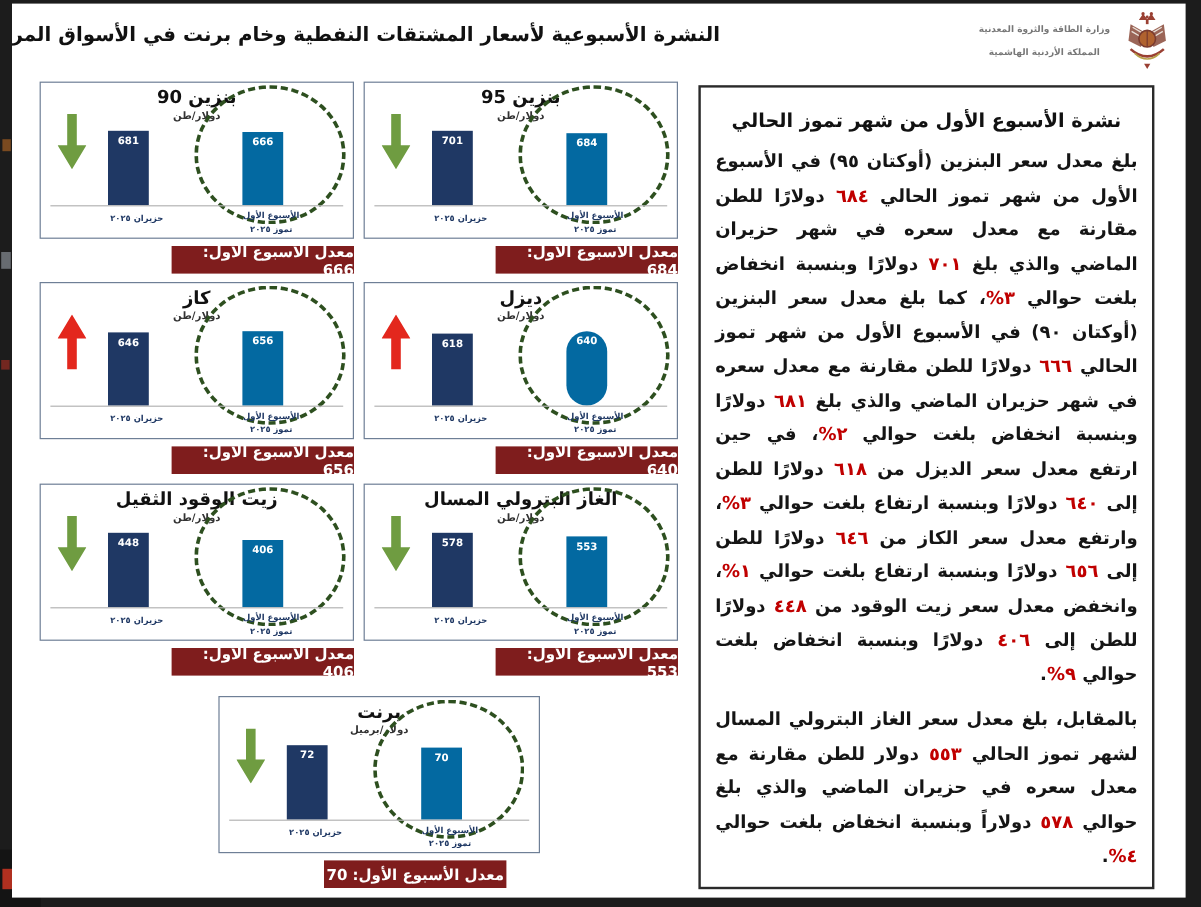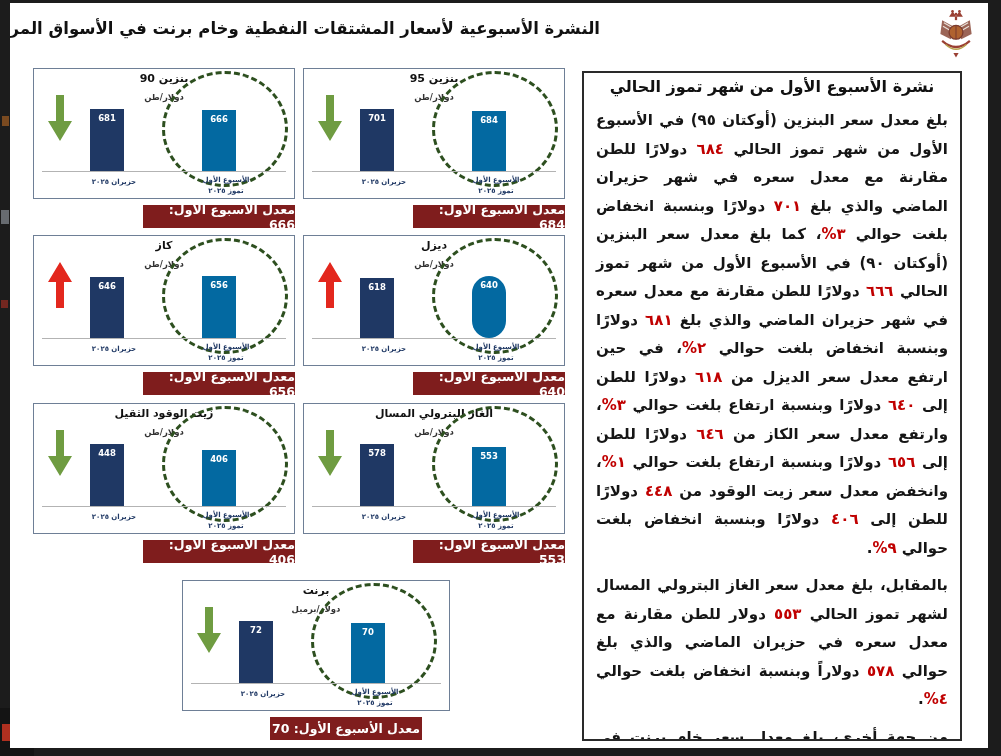--- a/index.html
+++ b/index.html
@@ -23,21 +23,21 @@
   .pos-1 { left:23px;  top:65px; }
   .pos-2 { left:293px; top:65px; }
   .pos-3 { left:23px;  top:232px; }
   .pos-4 { left:293px; top:232px; }
   .pos-5 { left:23px;  top:400px; }
   .pos-6 { left:293px; top:400px; }
   .pos-7 { left:172px; top:577px; width:268px; }
 
   .card { position:relative; width:100%; height:131px; background:#fff; border:1.5px solid #6e7f96; }
   .chart-title { position:absolute; left:0; right:0; top:3px; text-align:center;
-    font-size:11px; font-weight:700; color:#111; direction:rtl; }
+    font-size:15px; font-weight:700; color:#111; direction:rtl; }
   .chart-unit { position:absolute; left:0; right:0; top:23px; text-align:center;
     font-size:8.5px; font-weight:700; color:#333; direction:rtl; }
   .trend-arrow { position:absolute; left:14px; top:26px; width:24px; height:46px; }
   .trend-arrow svg { width:100%; height:100%; display:block; }
   .trend-arrow.down { color:#6f9c41; }
   .trend-arrow.up   { color:#e3271d; transform:rotate(180deg); }
   .axis-line { position:absolute; left:8px; right:8px; bottom:26px; height:1px; background:#b3b3b3; }
   .bar { position:absolute; bottom:27px; width:34px; }
   .bar.june  { left:56px;  background:#1f3864; }
   .bar.week  { left:168px; background:#0369a1; }
@@ -50,41 +50,45 @@
   .tick-june { left:30px; width:100px; bottom:11px; }
   .tick-week { left:148px; width:88px; bottom:2px; }
 
   .banner { margin-top:6px; margin-left:auto; width:152px; height:23px; background:#7f1d1d;
     color:#fff; font-size:12.5px; font-weight:700; direction:rtl;
     display:flex; align-items:center; justify-content:center; }
   .pos-7 .banner { margin-right:28px; }
 
   
   .panel { position:absolute; left:572px; top:68px; width:380px; height:670px;
-    background:#fff; border:2px solid #2a2a2a; padding:0 12px; direction:rtl; overflow:hidden; }
+    background:#fff; border:2px solid #2a2a2a; padding:14px 12px; direction:rtl; overflow:hidden; }
   .panel-title { text-align:center; font-size:16px; font-weight:700; color:#111; margin:4px 0 10px 0; }
   .report-para { font-size:15px; font-weight:700; color:#151515; line-height:1.9;
     text-align:justify; margin-bottom:9px; }
   .report-para .red { color:#c00000; }
 </style>
 </head>
 <body>
 
 <div class="frame">
 
   <span class="artifact" style="left:2px;top:116px;width:7px;height:10px;background:#7a4a20;"></span>
   <span class="artifact" style="left:1px;top:210px;width:8px;height:14px;background:#9aa0a8;opacity:.6;"></span>
   <span class="artifact" style="left:1px;top:300px;width:7px;height:8px;background:#8a2a22;opacity:.8;"></span>
   <span class="artifact" style="left:0;top:708px;width:34px;height:48px;background:#141414;"></span>
   <span class="artifact" style="left:2px;top:724px;width:16px;height:17px;background:#b03020;"></span>
 
   <div class="page">
 
     <div class="page-title">النشرة الأسبوعية لأسعار المشتقات النفطية وخام برنت في الأسواق المرجعية</div>
     <div class="logo">
+      <div class="logo-text">
+        <div>وزارة الطاقة والثروة المعدنية</div>
+        <div>المملكة الأردنية الهاشمية</div>
+      </div>
       <svg class="crest" viewBox="0 0 60 56">
         <path d="M22 8 L26 2 L30 7 L34 2 L38 8 Z" fill="#9a4033"></path>
         <circle cx="26" cy="2" r="1.6" fill="#9a4033"></circle>
           <circle cx="34" cy="2" r="1.6" fill="#9a4033"></circle>
           <circle cx="30" cy="5" r="1.4" fill="#9a4033"></circle>
         <rect x="28.7" y="8" width="2.6" height="4" fill="#9a4033"></rect>
         <path d="M14 12 L28 20 L24 34 L12 28 Z" fill="#8a4a3a" opacity=".85"></path>
         <path d="M46 12 L32 20 L36 34 L48 28 Z" fill="#8a4a3a" opacity=".85"></path>
         <path d="M16 15 L28 22 M15 19 L27 26" stroke="#e8e0d8" stroke-width="1.3"></path>
         <path d="M44 15 L32 22 M45 19 L33 26" stroke="#e8e0d8" stroke-width="1.3"></path>

